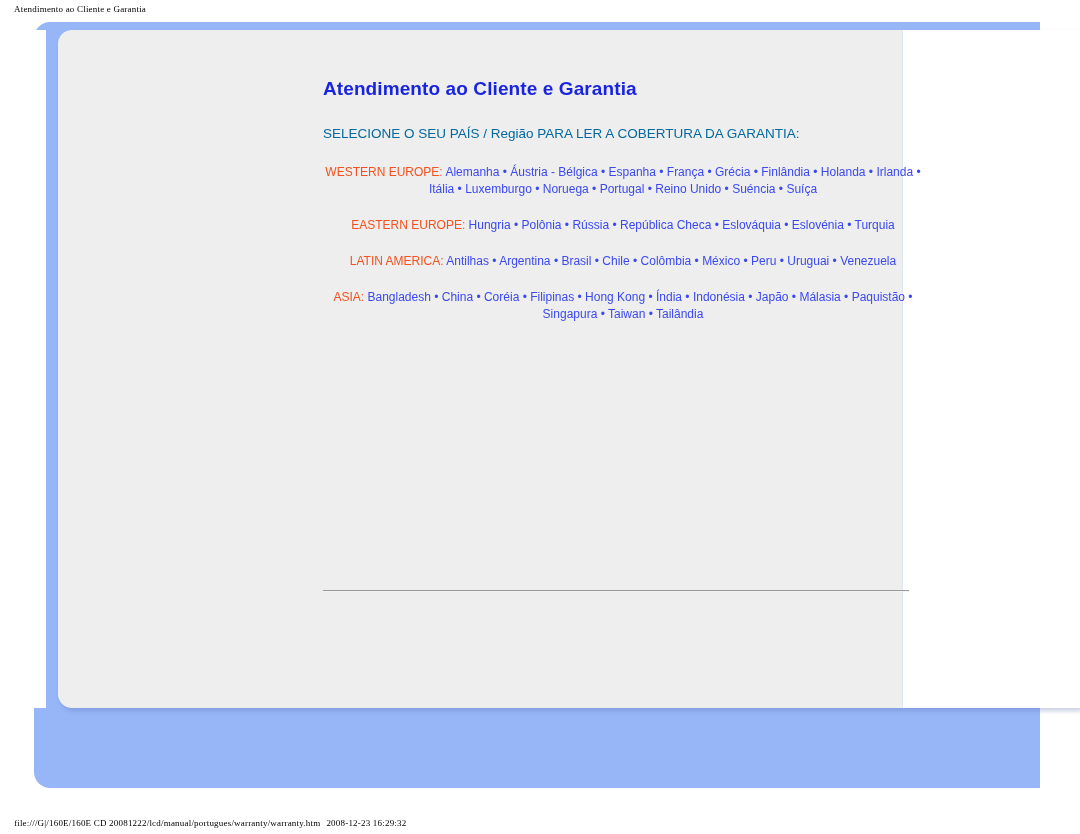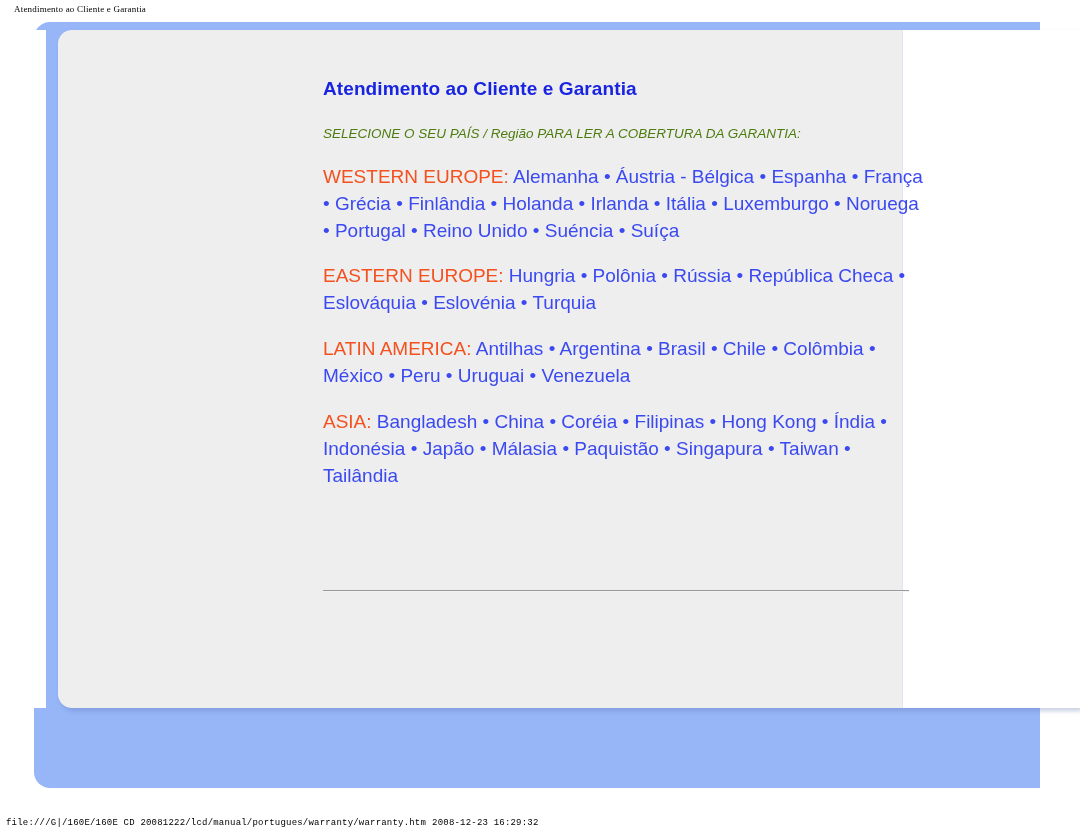--- a/index.html
+++ b/index.html
@@ -22,23 +22,23 @@
     left: 14px;
     top: 4px;
     font-family: "Liberation Serif", serif;
     font-size: 9px;
     color: #000000;
     letter-spacing: 0.2px;
     white-space: nowrap;
   }
   .print-footer {
     position: absolute;
-    left: 6px;
+    left: 14px;
     top: 818px;
-    font-family: Liberation Mono, monospace;
+    font-family: Liberation Serif, serif;
     font-size: 9px;
     color: #000000;
     letter-spacing: 0.2px;
     white-space: nowrap;
   }
   .print-footer .ts { margin-left: 6px; }
 
   
   .page-frame {
     position: absolute;
@@ -101,31 +101,31 @@
   .doc-title {
     font-size: 19px;
     font-weight: bold;
     color: #1824e0;
     margin: 0 0 24px 0;
     letter-spacing: .1px;
   }
 
   .intro-line {
     font-size: 13.5px;
-    color: #4d7c0f;
+    color: #0369a1;
     margin: 0 0 20px 0;
     line-height: 1.45;
-    font-style: italic;
   }
 
   .region-block {
-    font-size: 19px;
+    font-size: 12px;
     line-height: 1.42;
     margin: 0 0 19px 0;
     color: #3b49f0;
+    text-align: center;
   }
   .region-label {
     color: #f4511e;
   }
   .region-link {
     color: #3b49f0;
     text-decoration: none;
     cursor: pointer;
   }
   .sep { color: #3b49f0; }

